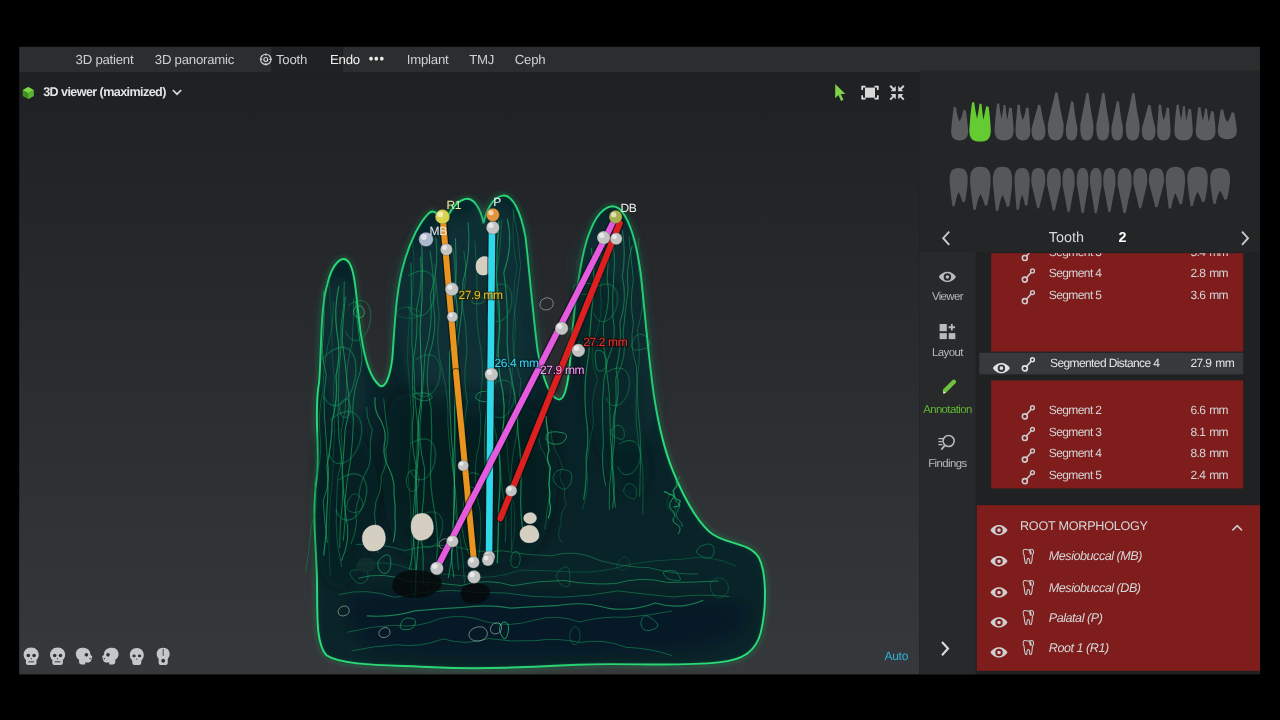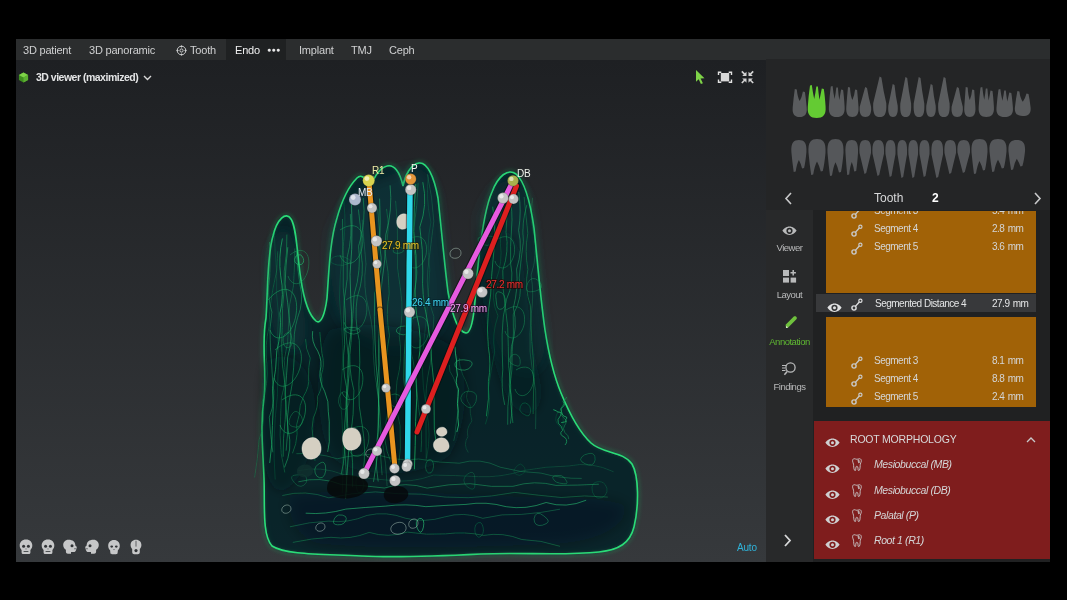--- a/index.html
+++ b/index.html
@@ -1,28 +1,28 @@
 <!DOCTYPE html>
 <html><head><meta charset="utf-8"><style>
 * { margin:0; padding:0; box-sizing:border-box; }
 html,body { width:1067px; height:600px; background:#000; overflow:hidden;
   font-family:"Liberation Sans", sans-serif; }
 #app { position:absolute; left:0; top:0; width:1067px; height:600px; background:#000; }
 #tabbar { position:absolute; left:16px; top:39px; width:1034px; height:21px; background:#2b2d2e; }
-.tab { position:absolute; top:4.5px; height:18px; font-size:11px; letter-spacing:-0.2px; color:#cfd0d1; }
+.tab { position:absolute; top:4.5px; height:18px; font-size:11px; letter-spacing:-0.2px; color:#cfd0d1;margin-left:40px; }
 #activetab { position:absolute; left:210px; top:0; width:60px; height:21px; background:#1f2122; }
 #viewer { position:absolute; left:16px; top:60px; width:750px; height:502px;
    background:linear-gradient(#1e2023, #36393c); }
 #vtitle { position:absolute; left:36px; top:71px; font-size:10.5px; font-weight:bold; letter-spacing:-0.5px; color:#e3e4e5; }
 #sidebar { position:absolute; left:766px; top:59px; width:284px; height:503px; background:#202122; }
 #chart { position:absolute; left:766px; top:59px; width:284px; height:151px; background:#242526; }
 #toothnav { position:absolute; left:766px; top:186px; width:284px; height:24px; color:#d8d9da; }
 #toolcol { position:absolute; left:766px; top:210px; width:47px; height:352px; background:#28292a; }
 .tool { position:absolute; left:766px; width:47px; text-align:center; font-size:9.5px; letter-spacing:-0.5px; color:#b9babb; }
-.group { position:absolute; left:826px; width:210px; background:#a16207; overflow:hidden; }
+.group { position:absolute; left:826px; width:210px; background:#7f1d1d; overflow:hidden; }
 .srow { position:absolute; left:0; width:210px; height:17.8px; }
 .sic { position:absolute; left:25px; top:3px; }
 .slab { position:absolute; left:48px; top:3px; font-size:10px; letter-spacing:-0.5px; color:#d4d5d6; }
 .sval { position:absolute; left:166px; top:3px; font-size:10px; letter-spacing:-0.5px; word-spacing:1px; color:#d4d5d6; }
 #hirow { position:absolute; left:816px; top:293.5px; width:220px; height:18px; background:#38393b; }
 #rootbox { position:absolute; left:814px; top:421px; width:236px; height:138px; background:#7f1d1d; }
 .rrow { position:absolute; left:0; width:236px; height:20px; }
 .ric1 { position:absolute; left:11px; top:3px; }
 .ric2 { position:absolute; left:38px; top:0px; }
 .rlab { position:absolute; left:60px; top:1px; font-size:10.5px; letter-spacing:-0.4px; color:#d4d5d6;font-style:italic; }
@@ -426,20 +426,31 @@
           <g stroke="#e0e1e2" fill="none">
             <circle cx="3" cy="10" r="2.1" stroke-width="1.4"></circle>
             <circle cx="9.4" cy="2.8" r="1.6" stroke-width="1.2"></circle>
             <line x1="4.4" y1="8.4" x2="8.3" y2="4" stroke-width="1.3"></line>
           </g>
         </svg></span>
     <span style="position:absolute;left:59px;top:4px;font-size:10px;letter-spacing:-0.5px;color:#e4e5e6">Segmented Distance 4</span>
     <span style="position:absolute;left:176px;top:4px;font-size:10px;letter-spacing:-0.5px;word-spacing:1px;color:#e4e5e6">27.9 mm</span>
   </div>
   <div class="group" style="top:316.5px;height:90px">
+      <div class="srow" style="top:17.8px">
+        <span class="sic"><svg width="12" height="13" viewBox="0 0 12 13">
+            <g stroke="#c9cacb" fill="none">
+              <circle cx="3" cy="10" r="2.1" stroke-width="1.4"></circle>
+              <circle cx="9.4" cy="2.8" r="1.6" stroke-width="1.2"></circle>
+              <line x1="4.4" y1="8.4" x2="8.3" y2="4" stroke-width="1.3"></line>
+            </g>
+          </svg></span>
+        <span class="slab">Segment 2</span>
+        <span class="sval">6.6 mm</span>
+      </div>
       <div class="srow" style="top:35.6px">
         <span class="sic"><svg width="12" height="13" viewBox="0 0 12 13">
             <g stroke="#c9cacb" fill="none">
               <circle cx="3" cy="10" r="2.1" stroke-width="1.4"></circle>
               <circle cx="9.4" cy="2.8" r="1.6" stroke-width="1.2"></circle>
               <line x1="4.4" y1="8.4" x2="8.3" y2="4" stroke-width="1.3"></line>
             </g>
           </svg></span>
         <span class="slab">Segment 3</span>
         <span class="sval">8.1 mm</span>

